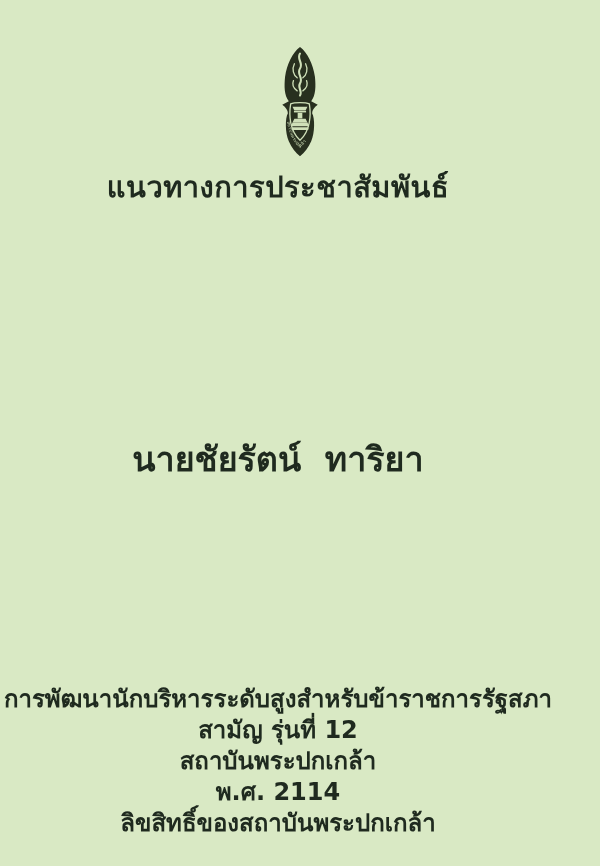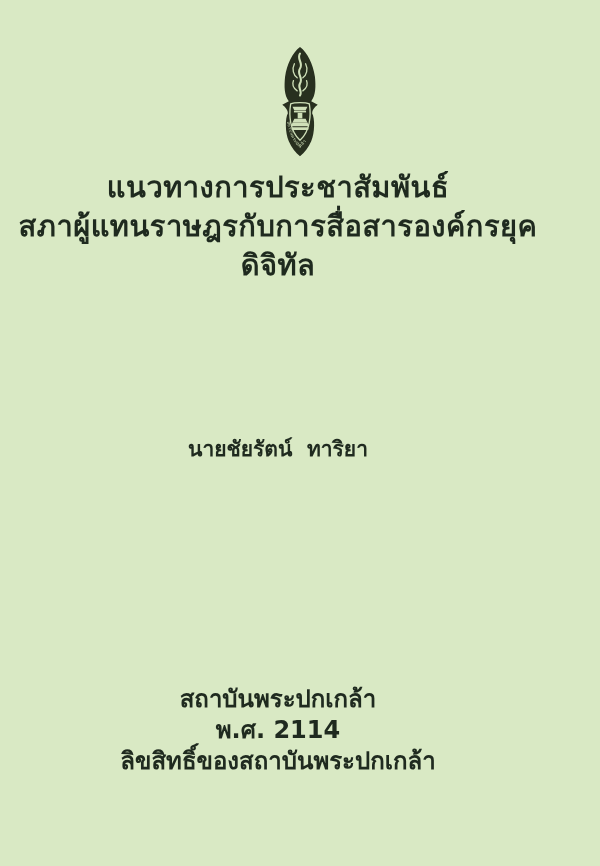--- a/index.html
+++ b/index.html
@@ -28,21 +28,21 @@
   }
   .title-block {
     top: 168px;
     font-size: 29px;
     font-weight: bold;
     line-height: 39px;
     letter-spacing: 0.5px;
   }
   .author-block {
     top: 432px;
-    font-size: 21px;
+    font-size: 34px;
     font-weight: bold;
     white-space: pre-wrap;
   }
   .footer-block {
     top: 684px;
     font-size: 24px;
     font-weight: bold;
     line-height: 31px;
   }
   .footer-block div { white-space: pre-wrap; }
@@ -90,22 +90,22 @@
       <path id="ringPath" d="M15 76 C 18 95, 23 105, 30 110 C 37 105, 42 95, 45 76" fill="none"></path>
     </defs>
     <text font-size="4.6" fill="#cfe0b8" letter-spacing="0.3" font-family="DejaVu Sans, sans-serif">
       <textPath href="#ringPath" startOffset="8%">สถาบันพระปกเกล้า</textPath>
     </text>
   </svg>
 </div>
 
 <div class="center-block title-block">
   <div>แนวทางการประชาสัมพันธ์</div>
-  <div>สภาผู้แทนราษฎรกับการสื่อสารองค์กรยุคดิจิทัล</div>
 </div>
 
 <div class="center-block author-block">นายชัยรัตน์  ทาริยา</div>
 
 <div class="center-block footer-block">
+  <div>การพัฒนานักบริหารระดับสูงสำหรับข้าราชการรัฐสภาสามัญ รุ่นที่ 12</div>
   <div>สถาบันพระปกเกล้า</div>
   <div>พ.ศ. 2114</div>
   <div>ลิขสิทธิ์ของสถาบันพระปกเกล้า</div>
 </div>
 
 </body></html>

